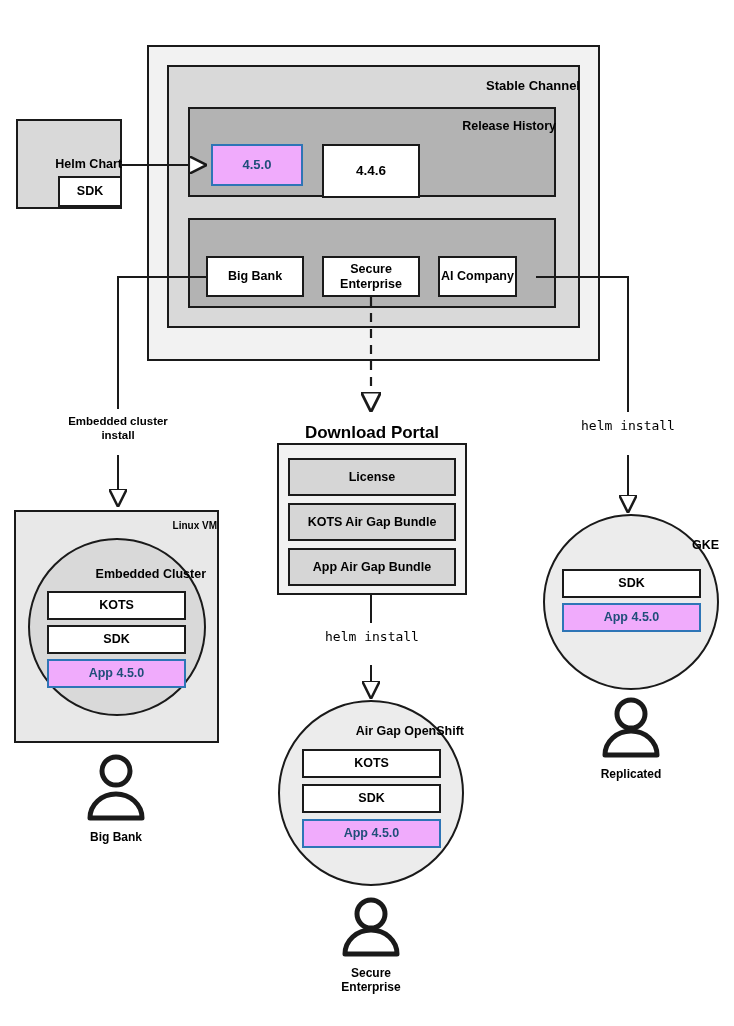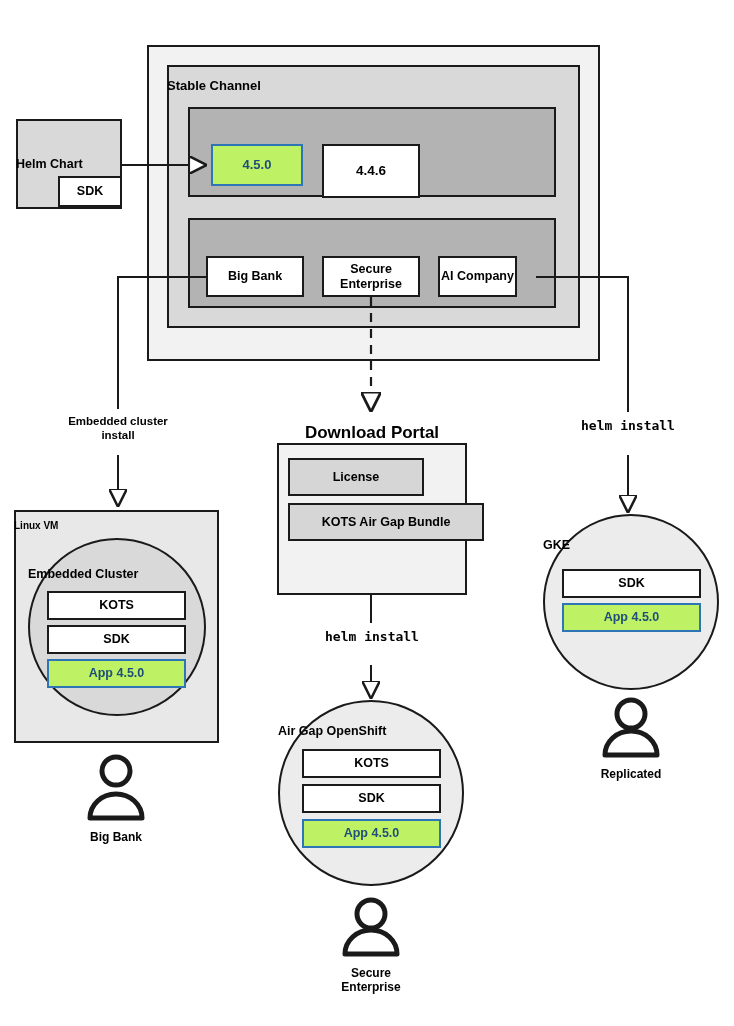--- a/index.html
+++ b/index.html
@@ -10,52 +10,53 @@
   .lbl{position:absolute;text-align:center;font-weight:bold;color:#000;
        line-height:1.18;white-space:pre-line;}
 
   
   .box{position:absolute;box-sizing:border-box;border:2px solid #1a1a1a;}
   .box-platform{background:#f2f2f2;}
   .box-channel{background:#d9d9d9;}
   .box-group{background:#b3b3b3;}
   .box-light{background:#e8e8e8;}
 
-  .box-title{position:absolute;left:0;right:10px;text-align:left;
+  .box-title{position:absolute;left:0;right:10px;text-align:right;
              font-weight:bold;color:#000;}
 
   .cell{position:absolute;box-sizing:border-box;border:2px solid #1a1a1a;
         display:flex;align-items:center;justify-content:center;
         text-align:center;font-weight:bold;color:#000;line-height:1.15;}
-  .cell.blue{background:#bef264;border-color:#2e75b6;color:#1f4e79;}
+  .cell.blue{background:#f0abfc;border-color:#2e75b6;color:#1f4e79;}
   .cell.white{background:#ffffff;color:#000;}
   .cell.gray{background:#d6d6d6;color:#000;}
 
   .circle{position:absolute;box-sizing:border-box;border:2.5px solid #1a1a1a;
           border-radius:50%;background:#ececec;}
   .circle.mid{background:#d9d9d9;}
 
   
   svg.wires{position:absolute;left:0;top:0;width:734px;height:1026px;
             pointer-events:none;}
 
-  .mono{font-family:"DejaVu Sans Mono", monospace;font-weight:bold;}
+  .mono{font-family:"DejaVu Sans Mono", monospace;font-weight:normal;}
 </style>
 </head>
 <body>
 
 <div class="stage">
 
 
   <div class="box box-platform" style="left:147px;top:45px;width:453px;height:316px;"></div>
 
   <div class="box box-channel" style="left:167px;top:65px;width:413px;height:263px;"></div>
   <div class="box-title" style="left:167px;top:78px;width:413px;font-size:13px;">Stable Channel</div>
 
   <div class="box box-group" style="left:188px;top:107px;width:368px;height:90px;"></div>
+  <div class="box-title" style="left:188px;top:119px;width:368px;font-size:12.5px;">Release History</div>
 
   <div class="cell blue" style="left:211px;top:144px;width:92px;height:42px;font-size:13px;">4.5.0</div>
   <div class="cell white" style="left:322px;top:144px;width:98px;height:54px;font-size:13.5px;">4.4.6</div>
 
   <div class="box box-group" style="left:188px;top:218px;width:368px;height:90px;"></div>
 
   <div class="cell white" style="left:206px;top:256px;width:98px;height:41px;font-size:12.5px;">Big Bank</div>
   <div class="cell white" style="left:322px;top:256px;width:98px;height:41px;font-size:12.5px;white-space:pre-line;">Secure
 Enterprise</div>
   <div class="cell white" style="left:438px;top:256px;width:79px;height:41px;font-size:12.5px;">AI Company</div>
@@ -66,22 +67,23 @@
 
   <div class="lbl" style="left:48px;top:415px;width:140px;font-size:11.5px;">Embedded cluster
 install</div>
 
   <div class="lbl mono" style="left:292px;top:629px;width:160px;font-size:13px;">helm install</div>
 
   <div class="lbl mono" style="left:548px;top:418px;width:160px;font-size:13px;">helm install</div>
 
   <div class="lbl" style="left:277px;top:423px;width:190px;font-size:17px;">Download Portal</div>
   <div class="box box-platform" style="left:277px;top:443px;width:190px;height:152px;"></div>
-  <div class="cell gray" style="left:288px;top:458px;width:136px;height:38px;font-size:12.5px;">License</div>
-  <div class="cell gray" style="left:288px;top:503px;width:196px;height:38px;font-size:12.5px;">KOTS Air Gap Bundle</div>
+  <div class="cell gray" style="left:288px;top:458px;width:168px;height:38px;font-size:12.5px;">License</div>
+  <div class="cell gray" style="left:288px;top:503px;width:168px;height:38px;font-size:12.5px;">KOTS Air Gap Bundle</div>
+  <div class="cell gray" style="left:288px;top:548px;width:168px;height:38px;font-size:12.5px;">App Air Gap Bundle</div>
 
   <div class="box box-light" style="left:14px;top:510px;width:205px;height:233px;"></div>
   <div class="box-title" style="left:14px;top:520px;width:203px;font-size:10px;">Linux VM</div>
   <div class="circle mid" style="left:28px;top:538px;width:178px;height:178px;"></div>
   <div class="box-title" style="left:28px;top:567px;width:178px;font-size:12.5px;">Embedded Cluster</div>
   <div class="cell white" style="left:47px;top:591px;width:139px;height:29px;font-size:12.5px;">KOTS</div>
   <div class="cell white" style="left:47px;top:625px;width:139px;height:29px;font-size:12.5px;">SDK</div>
   <div class="cell blue" style="left:47px;top:659px;width:139px;height:29px;font-size:12.5px;">App 4.5.0</div>
   <div class="lbl" style="left:41px;top:830px;width:150px;font-size:12px;">Big Bank</div>
 

